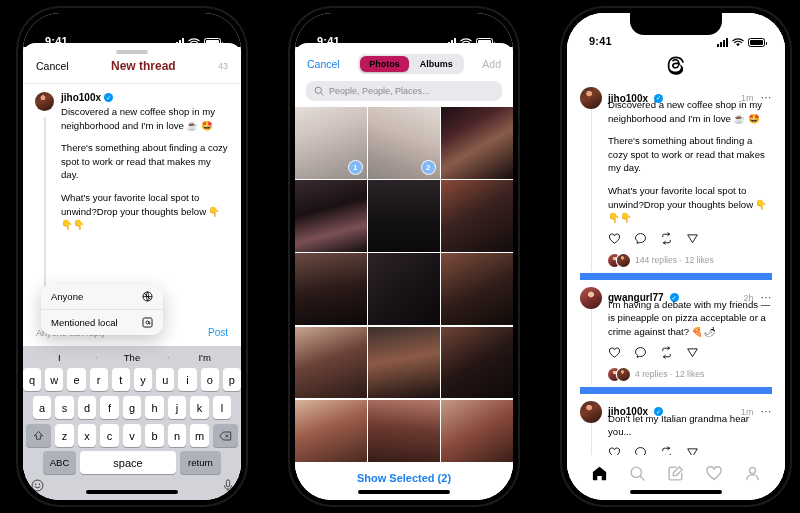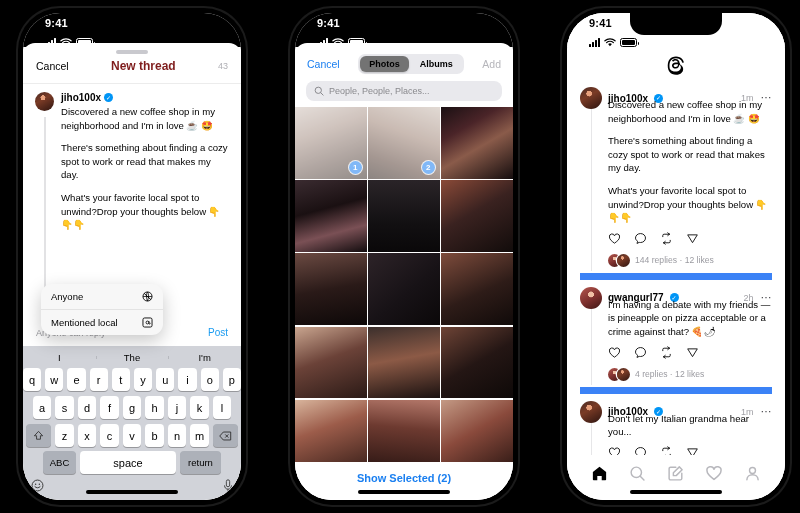--- a/index.html
+++ b/index.html
@@ -26,22 +26,22 @@
     overflow:hidden;
     background:#fff;
   }
   #phone1 { left:18px;  top:8px;  width:228px; height:497px; }
   #phone2 { left:290px; top:8px;  width:228px; height:497px; }
   #phone3 { left:562px; top:8px;  width:228px; height:497px; }
 
   
   .statusbar {
     position:relative; height:34px; background:#000; color:#fff;
-    display:flex; align-items:flex-start; justify-content:space-between;
-    padding:0 20px 0 22px; font-size:11px; font-weight:bold;flex-direction:column;
+    display:flex; align-items:flex-end; justify-content:space-between;
+    padding:0 20px 0 22px; font-size:11px; font-weight:bold;
   }
   .statusbar.light { background:#fff; color:#000; }
   .sb-time { letter-spacing:.2px; padding-top:4px;}
   .sb-right { display:flex; align-items:center; gap:4px; padding-top:4px;}
   .notch {
     position:absolute; left:50%; transform:translateX(-50%); top:0;
     width:92px; height:22px; background:#000; border-radius:0 0 14px 14px;
   }
   .statusbar.light .notch{ background:#000; }
   .bars { display:flex; align-items:flex-end; gap:1px; height:9px; }
@@ -154,21 +154,21 @@
     padding:11px 12px 7px;
   }
   .pick-cancel { font-size:10.5px; color:#1a7ff0; }
   .pick-add { font-size:10.5px; color:#b6b6bb; }
   .segmented {
     display:flex; background:#e9e9ed; border-radius:7px; padding:2px;
     gap:2px;
   }
   .seg { font-size:9px; font-weight:bold; color:#000; padding:3px 9px;
     border-radius:6px; }
-  .seg.active { background:#737373; box-shadow:0 1px 2px rgba(0,0,0,.18); }
+  .seg.active { background:#be185d; box-shadow:0 1px 2px rgba(0,0,0,.18); }
   .searchbar {
     margin:0 11px 6px; background:#e9e9ed; border-radius:8px; height:20px;
     display:flex; align-items:center; gap:5px; padding:0 8px;
     font-size:9px; color:#8a8a8e;
   }
   .grid { flex:1; display:grid; grid-template-columns:repeat(3,1fr);
     gap:1.5px; overflow:hidden; align-content:start; }
   .cell { position:relative; width:100%; padding-top:100%; overflow:hidden; }
   .cell > .img { position:absolute; inset:0; }
   .badge {

